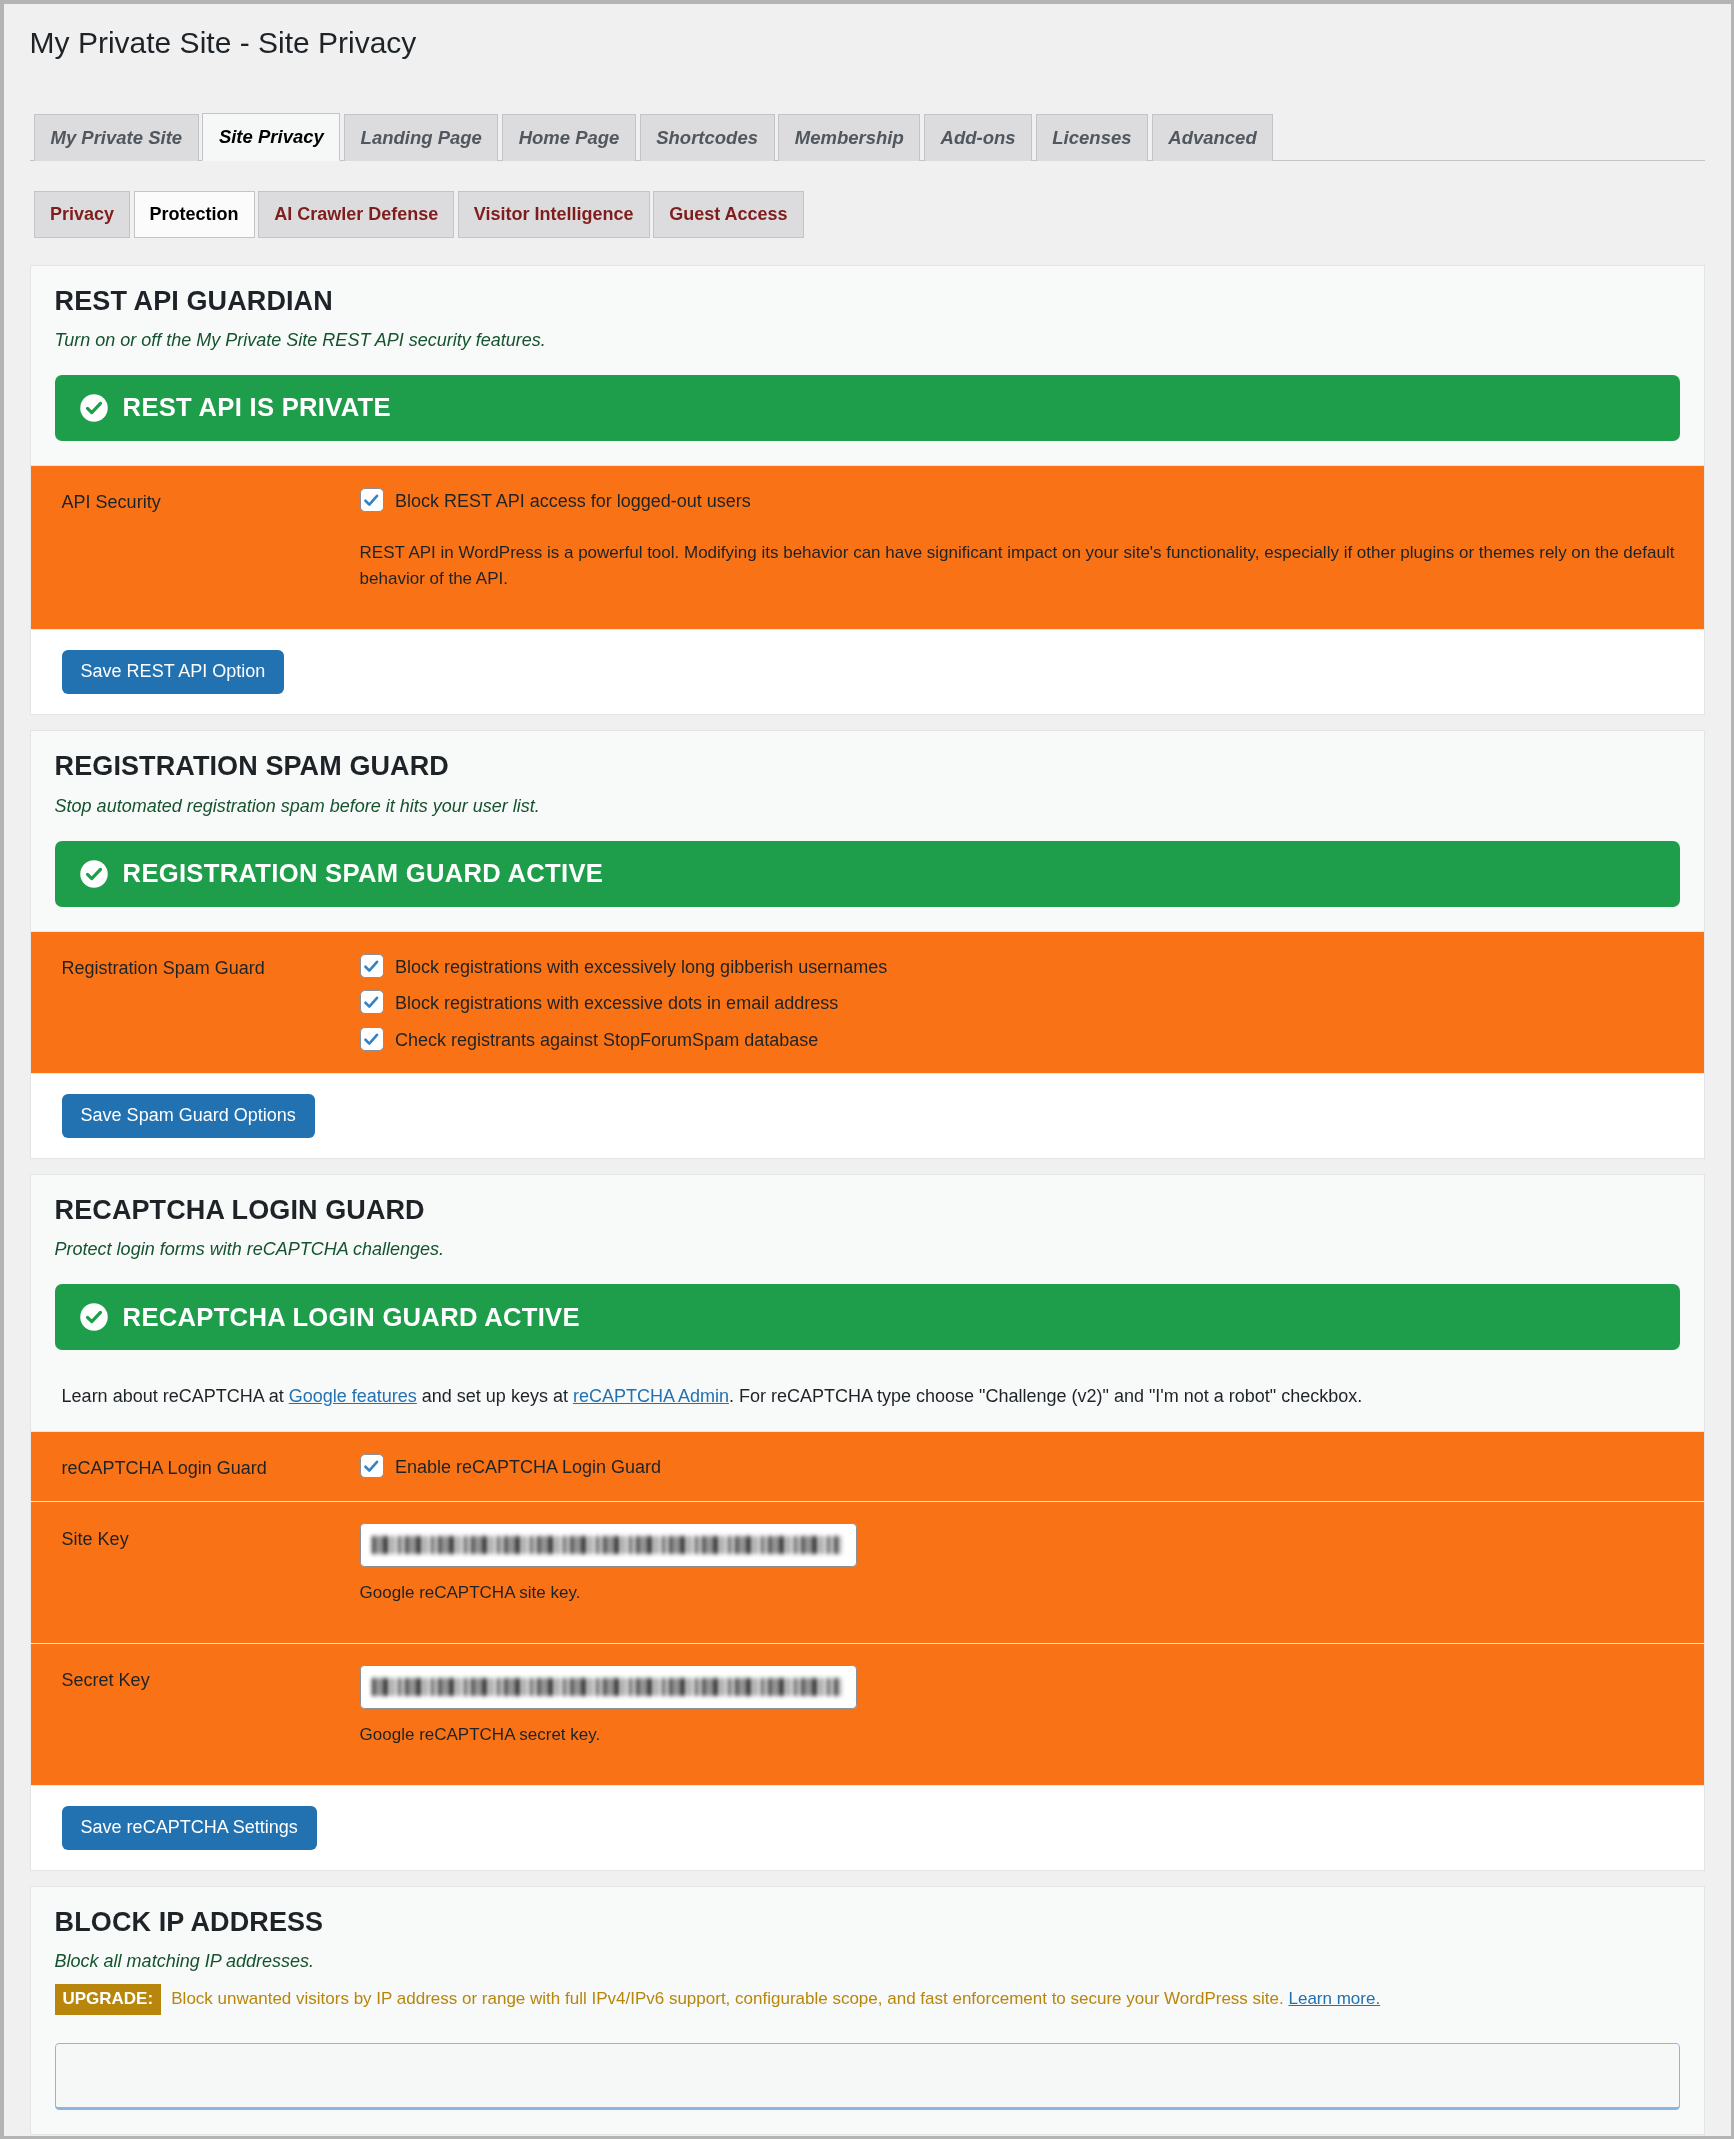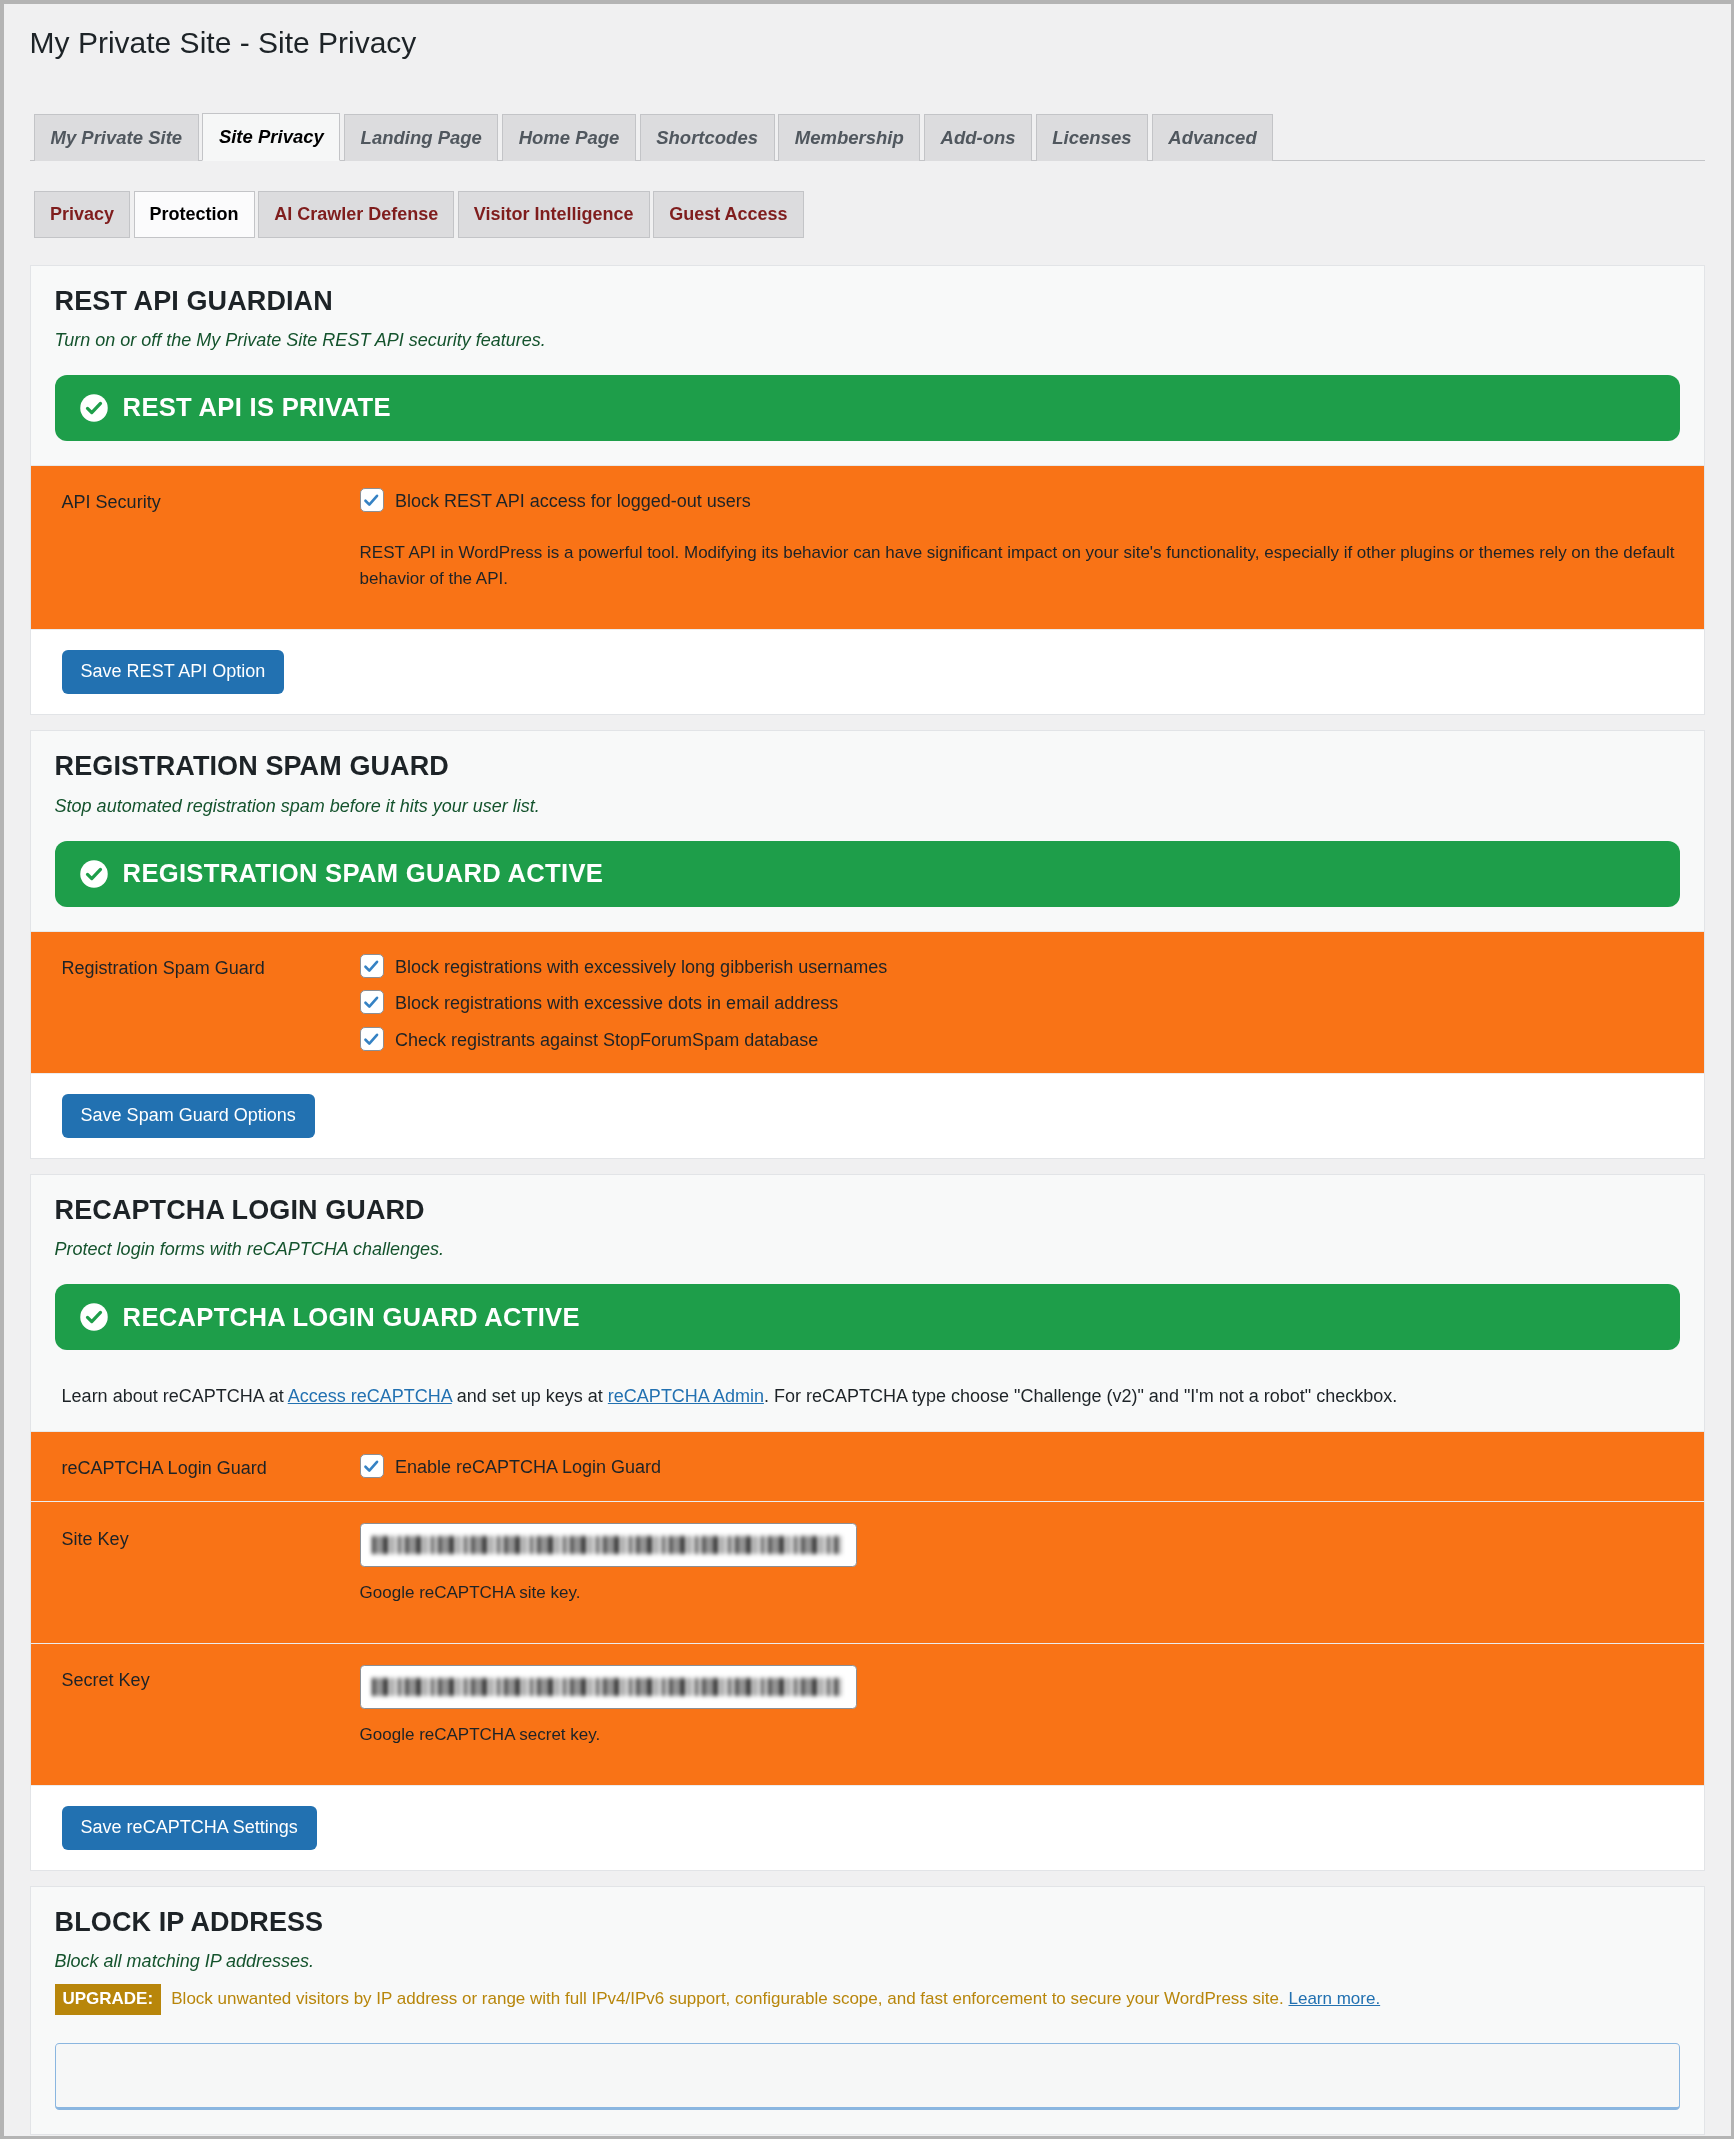--- a/index.html
+++ b/index.html
@@ -113,21 +113,21 @@
     font-size: 18px;
     color: #14532d;
     margin: 0 0 0 0;
     line-height: 1.35;
   }
 
   
   .status-banner {
     margin: 18.5px 24px 24px 24px;
     background: #1e9e4a;
-    border-radius: 12px;
+    border-radius: 7px;
     color: #ffffff;
     font-size: 25.6px;
     font-weight: 700;
     letter-spacing: 0.3px;
     padding: 18px 24px;
     display: flex;
     align-items: center;
     gap: 14px;
     line-height: 1.15;
   }
@@ -421,21 +421,21 @@
 
     <div class="status-banner">
       <svg class="check-icon" viewBox="0 0 24 24">
         <circle cx="12" cy="12" r="11" fill="#ffffff"></circle>
         <path d="M6.8 12.3 l3.4 3.4 l7-7.4" fill="none" stroke="#1e9e4a" stroke-width="2.6" stroke-linecap="round" stroke-linejoin="round"></path>
       </svg>
       <span>RECAPTCHA LOGIN GUARD ACTIVE</span>
     </div>
 
     <div class="link-row">
-      <span>Learn about reCAPTCHA at </span><a class="inline-link">Access reCAPTCHA</a><span> and set up keys at </span><a class="inline-link">reCAPTCHA Admin</a><span>. For reCAPTCHA type choose "Challenge (v2)" and "I'm not a robot" checkbox.</span>
+      <span>Learn about reCAPTCHA at </span><a class="inline-link">Google features</a><span> and set up keys at </span><a class="inline-link">reCAPTCHA Admin</a><span>. For reCAPTCHA type choose "Challenge (v2)" and "I'm not a robot" checkbox.</span>
     </div>
 
     <div class="form-table">
 
       <div class="form-row">
         <div class="row-label">reCAPTCHA Login Guard</div>
         <div class="row-field">
           <label class="cb-line">
             <span class="cb-box">
               <svg viewBox="0 0 24 24">

